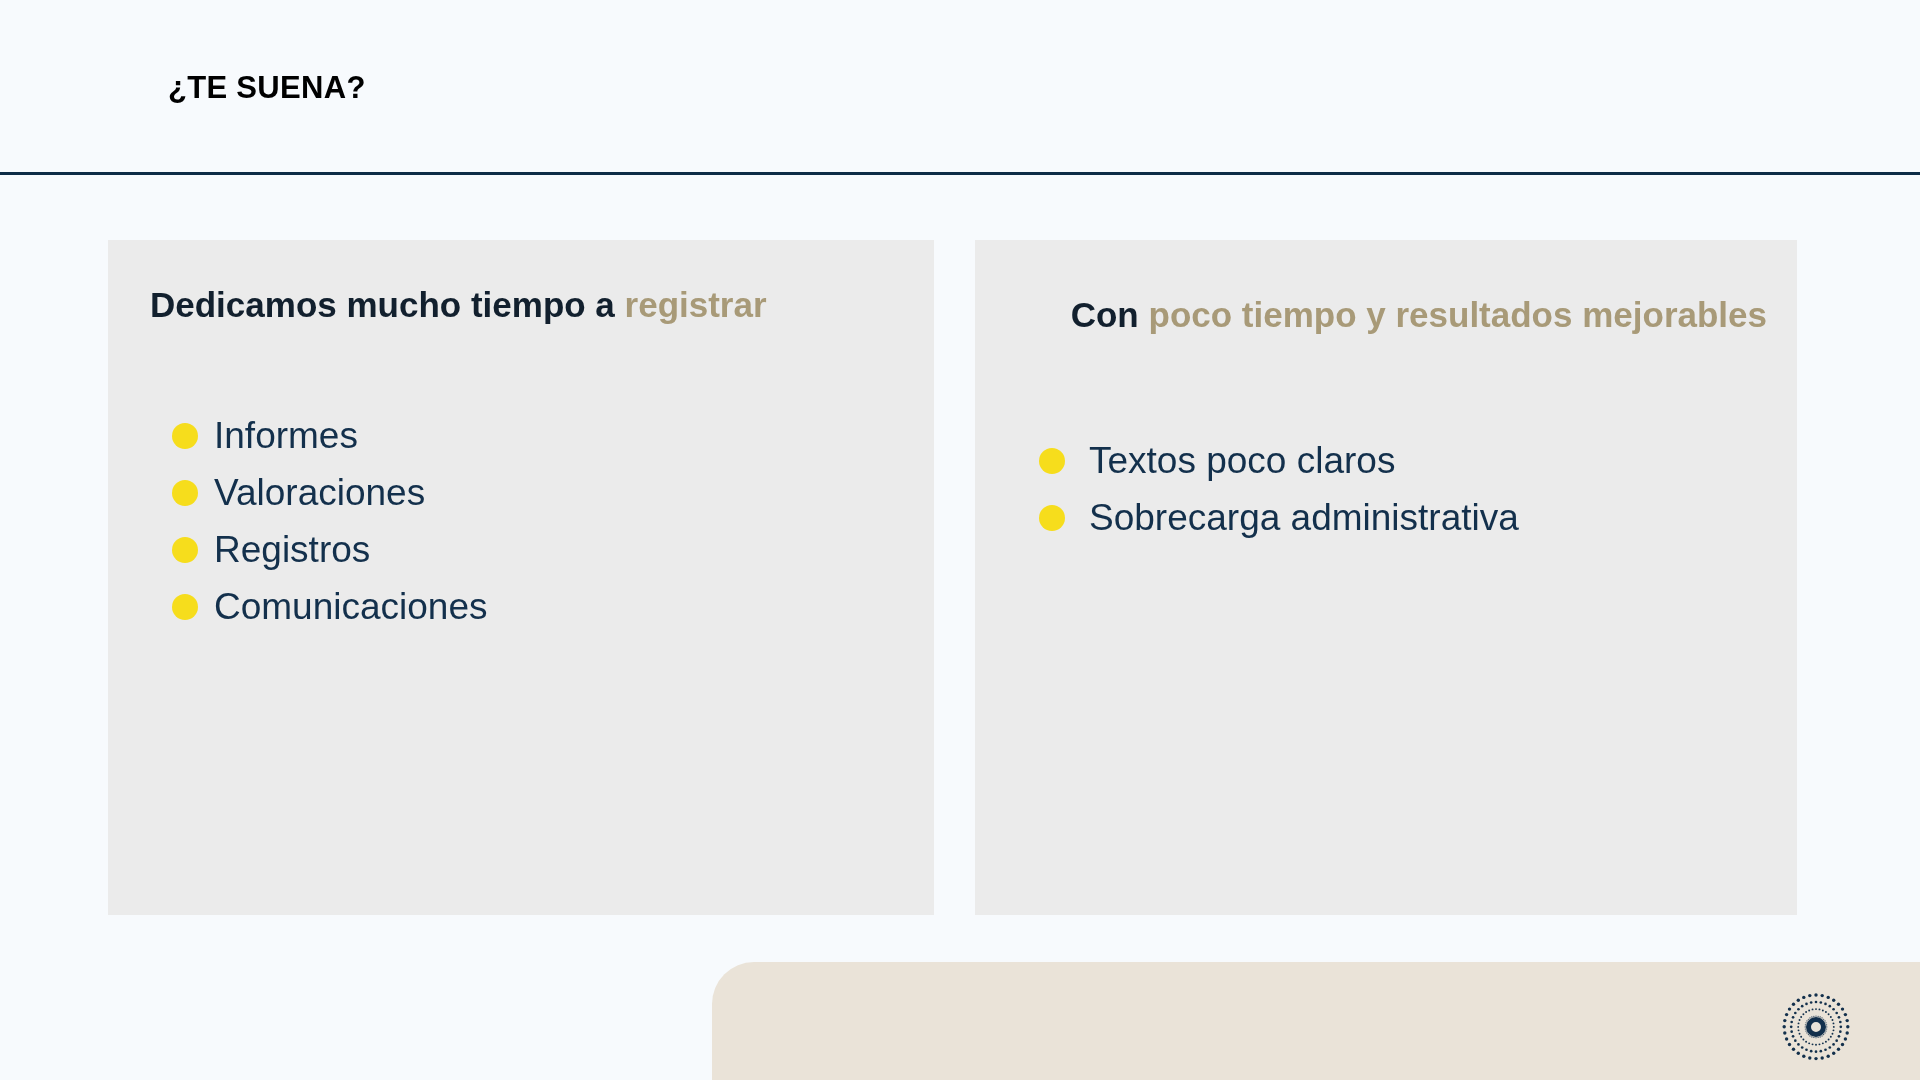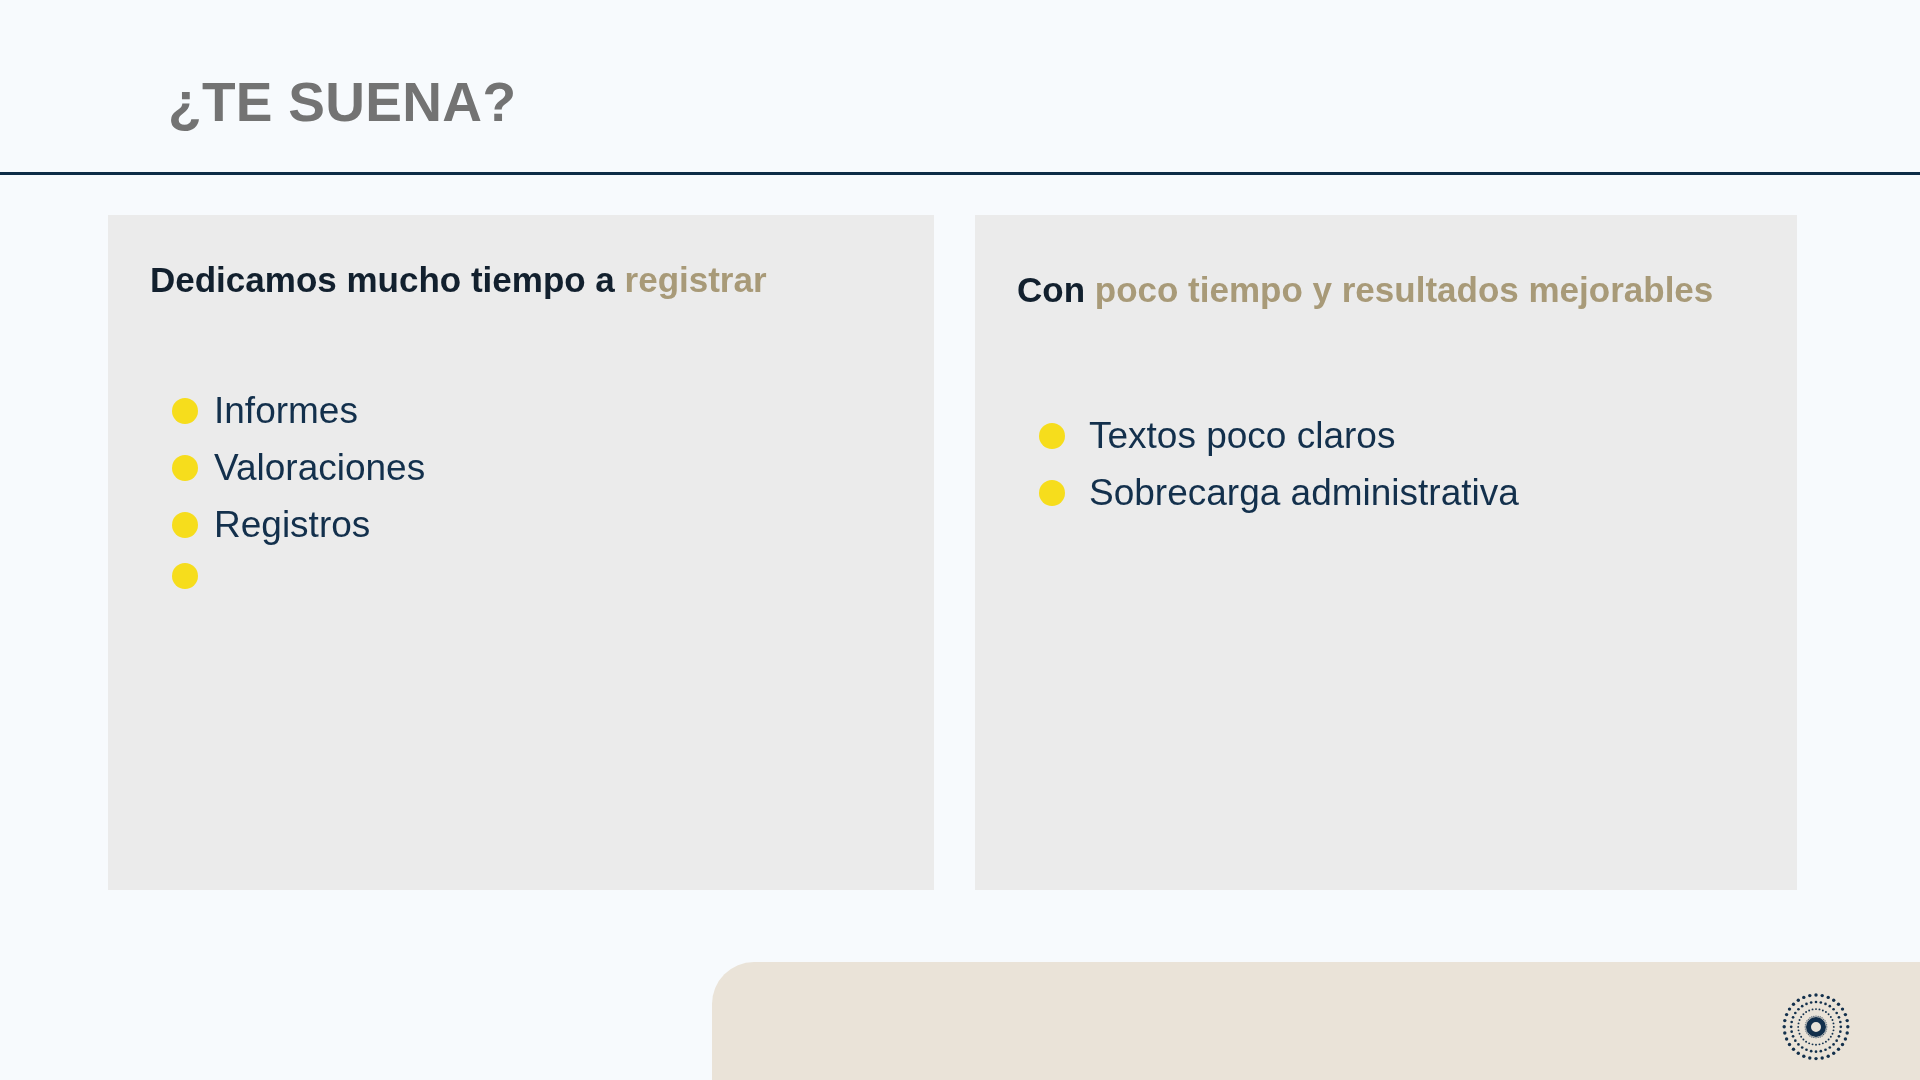--- a/index.html
+++ b/index.html
@@ -29,54 +29,56 @@
     left: 0;
     top: 0;
     width: 1920px;
     height: 172px;
     box-sizing: border-box;
   }
   .slide-title {
     position: absolute;
     left: 168px;
     top: 70px;
-    font-size: 55px;
+    font-size: 31px;
     font-weight: bold;
     letter-spacing: 0.3px;
-    color: #737373;
+    color: #000000;
     white-space: nowrap;
   }
   .title-rule {
     position: absolute;
     left: 0;
     top: 172px;
     width: 1920px;
     height: 3px;
     background: #0d2c47;
   }
 
   
   .card {
     position: absolute;
     background: #ebebeb;
     box-sizing: border-box;
+    margin-top: 25px;
   }
   .card-left {
     left: 108px;
     top: 215px;
     width: 826px;
     height: 675px;
     padding: 38px 42px 0 42px;
   }
   .card-right {
     left: 975px;
     top: 215px;
     width: 822px;
     height: 675px;
-    padding: 48px 62px 0 42px;
+    padding: 48px 30px 0 42px;
+    text-align: right;
   }
 
   .card-heading {
     font-size: 35px;
     font-weight: bold;
     line-height: 1.55;
     color: #12202e;
     margin: 0;
   }
   .hl {
@@ -159,20 +161,21 @@
       <li class="bullet-item">
         <span class="dot"></span>
         <span>Valoraciones</span>
       </li>
       <li class="bullet-item">
         <span class="dot"></span>
         <span>Registros</span>
       </li>
       <li class="bullet-item">
         <span class="dot"></span>
+        <span>Comunicaciones</span>
       </li>
     </ul>
   </div>
 
   <div class="card card-right">
     <p class="card-heading">
       <span>Con</span>
       <span class="hl">poco tiempo y resultados mejorables</span>
     </p>
     <ul class="bullet-list list-right">

